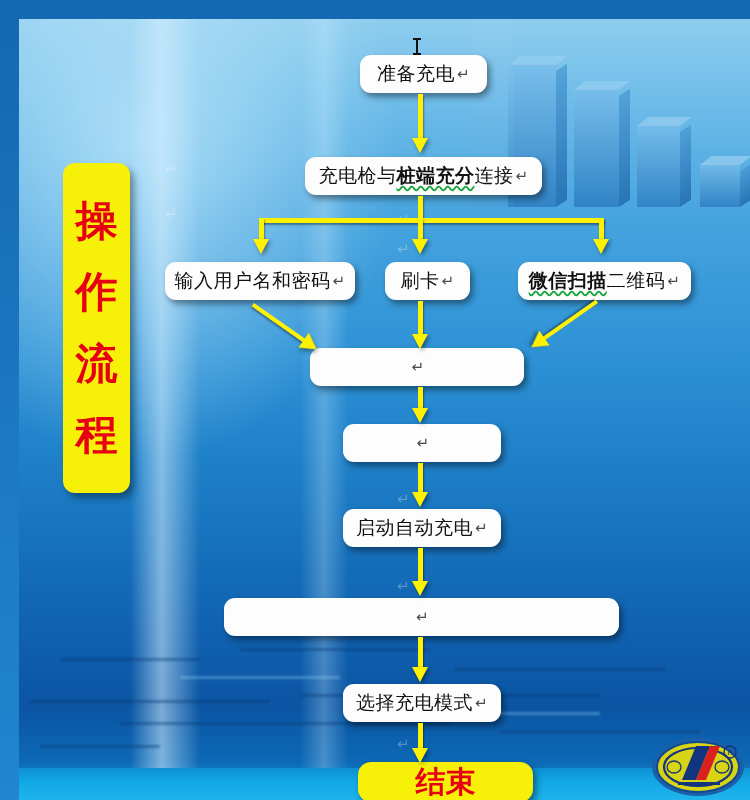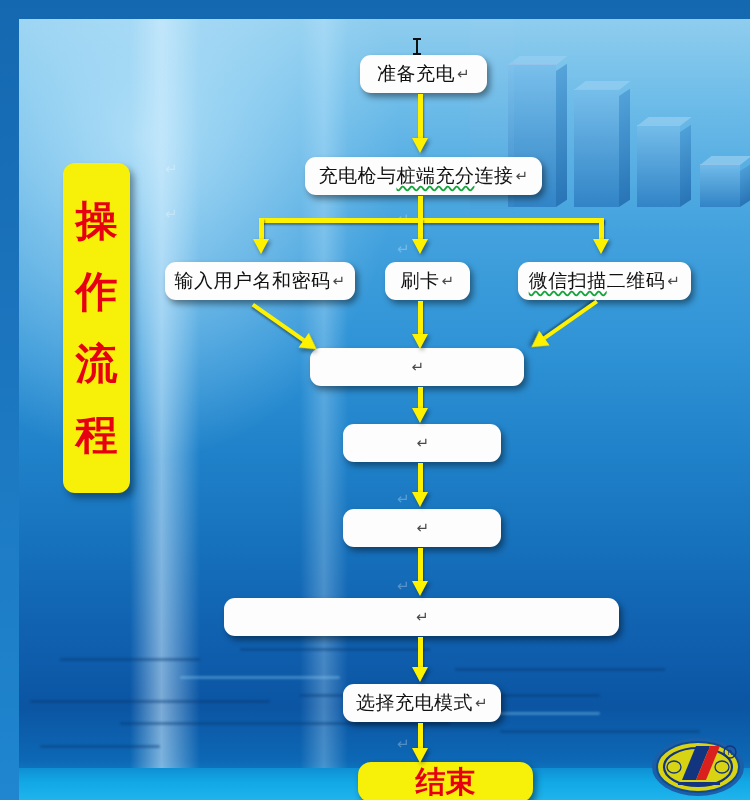--- a/index.html
+++ b/index.html
@@ -92,20 +92,21 @@
     box-shadow:3px 4px 6px rgba(0,0,0,.42);
     display:flex; align-items:center; justify-content:center;
     color:#111; font-size:19px; white-space:nowrap;
     font-family:"DejaVu Sans","Liberation Sans", sans-serif;
     letter-spacing:.5px;
   }
   .node .ret { color:#4a4a4a; font-size:15px; margin-left:2px; }
   .node .sq {
     text-decoration:underline wavy #13a53a;
     text-underline-offset:3px;
+    font-weight:bold;
   }
   .terminator {
     position:absolute; background:#f7f10a; border-radius:13px;
     box-shadow:3px 4px 7px rgba(0,0,0,.45);
     display:flex; align-items:center; justify-content:center;
     color:#e60012; font-size:30px; font-weight:bold;
     font-family:"DejaVu Sans", sans-serif;
   }
   
   .ln {
@@ -240,20 +241,21 @@
 
   <div class="node" style="left:310px; top:348px; width:214px; height:38px;">
       <span class="ret">↵</span>
   </div>
 
   <div class="node" style="left:343px; top:424px; width:158px; height:38px;">
       <span class="ret">↵</span>
   </div>
 
   <div class="node" style="left:343px; top:509px; width:158px; height:38px;">
+    <span>启动自动充电</span>
       <span class="ret">↵</span>
   </div>
 
   <div class="node" style="left:224px; top:598px; width:395px; height:38px;">
       <span class="ret">↵</span>
   </div>
 
   <div class="node" style="left:343px; top:684px; width:158px; height:38px;">
     <span>选择充电模式</span>
       <span class="ret">↵</span>

